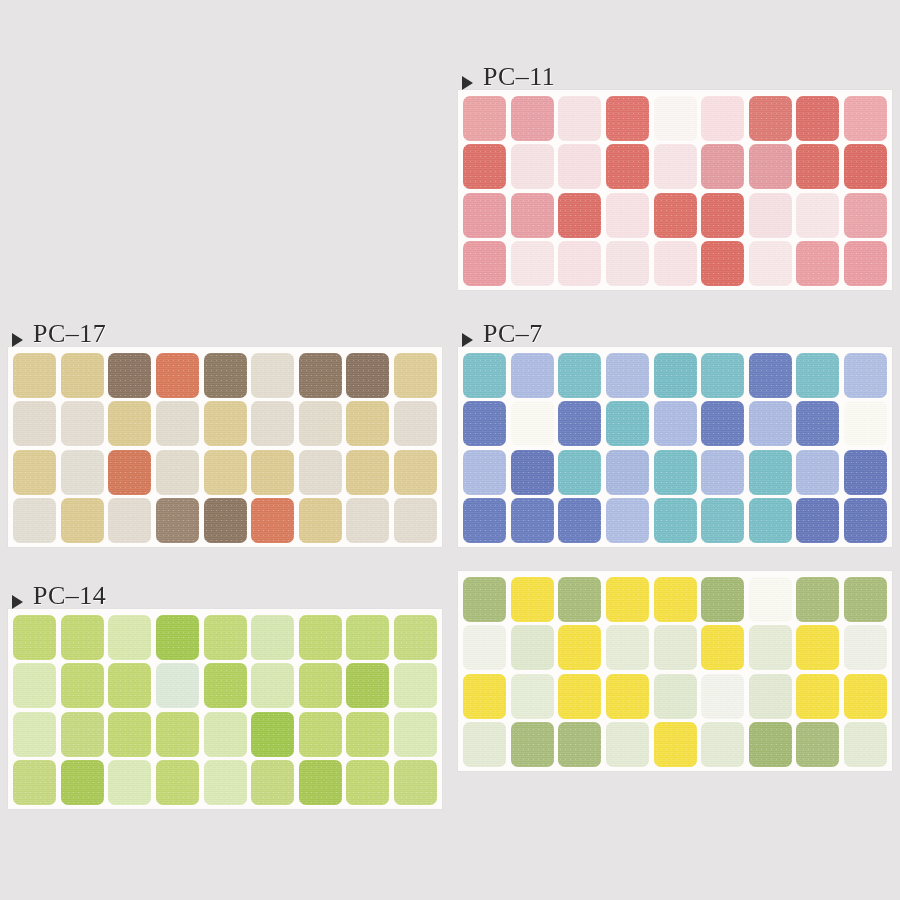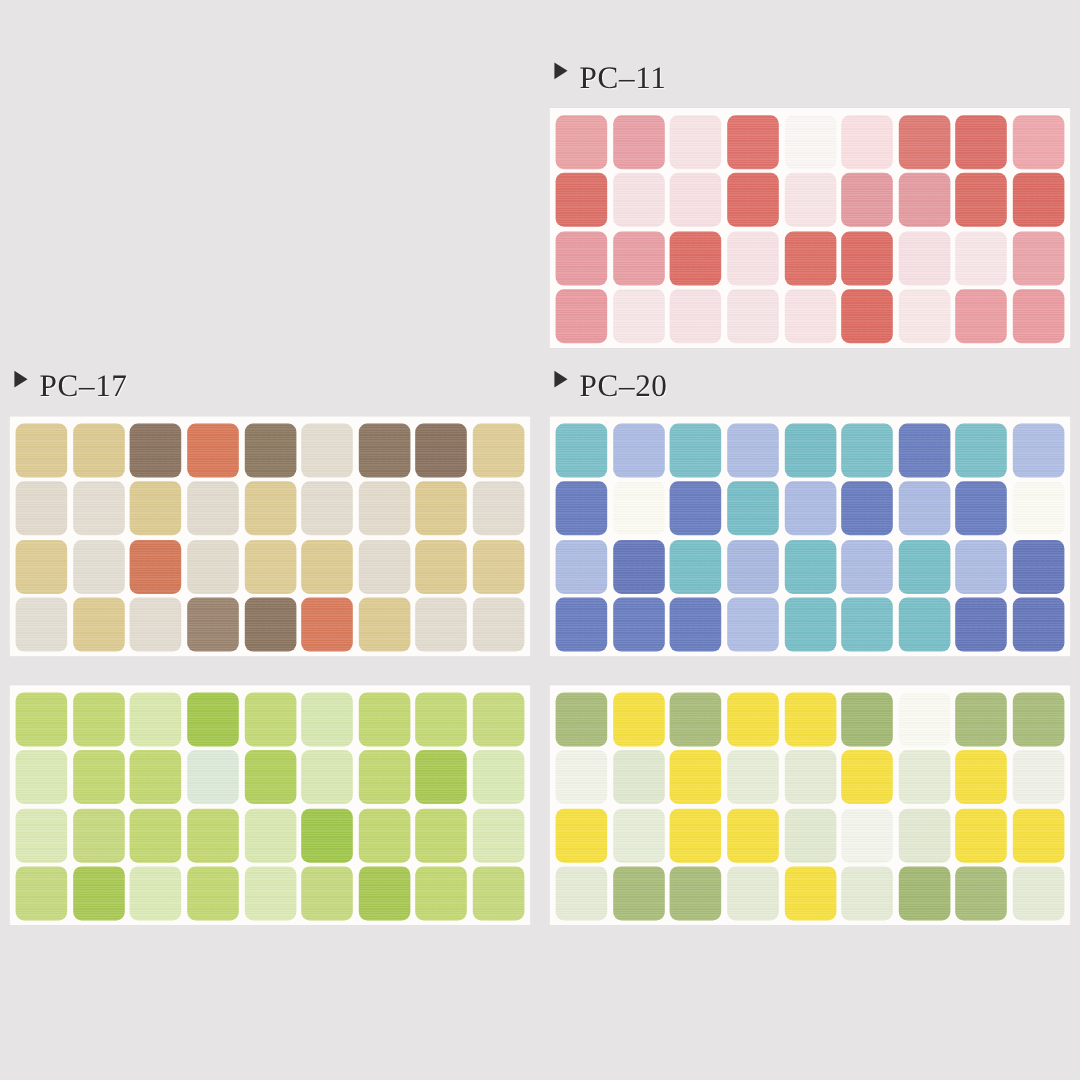--- a/index.html
+++ b/index.html
@@ -28,21 +28,21 @@
     width: 434px;
   }
   .panel.pc11 { left: 458px; top: 52px; }
   .panel.pc12 { left: 8px;   top: 309px; }
   .panel.pc13 { left: 458px; top: 309px; }
   .panel.pc14 { left: 8px;   top: 571px; }
   .panel.pc15 { left: 458px; top: 571px; }
 
   .panel-label {
     display: flex;
-    align-items: flex-start;
+    align-items: flex-end;
     gap: 10px;
     height: 38px;
     padding-left: 4px;
     color: #2b2b2b;
   }
   .tri-icon {
     width: 0;
     height: 0;
     border-left: 11px solid #2f2f2f;
     border-top: 7px solid transparent;
@@ -219,21 +219,21 @@
           <div class="tile" style="background: rgb(221, 203, 147);"></div>
           <div class="tile" style="background: rgb(226, 220, 208);"></div>
           <div class="tile" style="background: rgb(226, 220, 208);"></div>
         </div>
       </div>
   </div>
 
   <div class="panel pc13">
     <div class="panel-label">
       <span class="tri-icon"></span>
-      <span class="label-text">PC–20</span>
+      <span class="label-text">PC–7</span>
     </div>
     <div class="sheet" style="background: rgb(253, 252, 250);">
         <div class="tile-row">
           <div class="tile" style="background: rgb(124, 192, 200);"></div>
           <div class="tile" style="background: rgb(173, 187, 226);"></div>
           <div class="tile" style="background: rgb(124, 192, 200);"></div>
           <div class="tile" style="background: rgb(175, 189, 226);"></div>
           <div class="tile" style="background: rgb(119, 189, 198);"></div>
           <div class="tile" style="background: rgb(124, 192, 200);"></div>
           <div class="tile" style="background: rgb(108, 127, 192);"></div>
@@ -270,20 +270,24 @@
           <div class="tile" style="background: rgb(121, 191, 199);"></div>
           <div class="tile" style="background: rgb(124, 192, 200);"></div>
           <div class="tile" style="background: rgb(121, 191, 199);"></div>
           <div class="tile" style="background: rgb(103, 120, 187);"></div>
           <div class="tile" style="background: rgb(103, 120, 187);"></div>
         </div>
       </div>
   </div>
 
   <div class="panel pc14">
+    <div class="panel-label">
+      <span class="tri-icon"></span>
+      <span class="label-text">PC–14</span>
+    </div>
     <div class="sheet" style="background: rgb(253, 252, 250);">
         <div class="tile-row">
           <div class="tile" style="background: rgb(195, 216, 115);"></div>
           <div class="tile" style="background: rgb(195, 216, 115);"></div>
           <div class="tile" style="background: rgb(217, 232, 174);"></div>
           <div class="tile" style="background: rgb(164, 200, 79);"></div>
           <div class="tile" style="background: rgb(196, 217, 119);"></div>
           <div class="tile" style="background: rgb(214, 231, 177);"></div>
           <div class="tile" style="background: rgb(195, 216, 115);"></div>
           <div class="tile" style="background: rgb(196, 217, 119);"></div>

